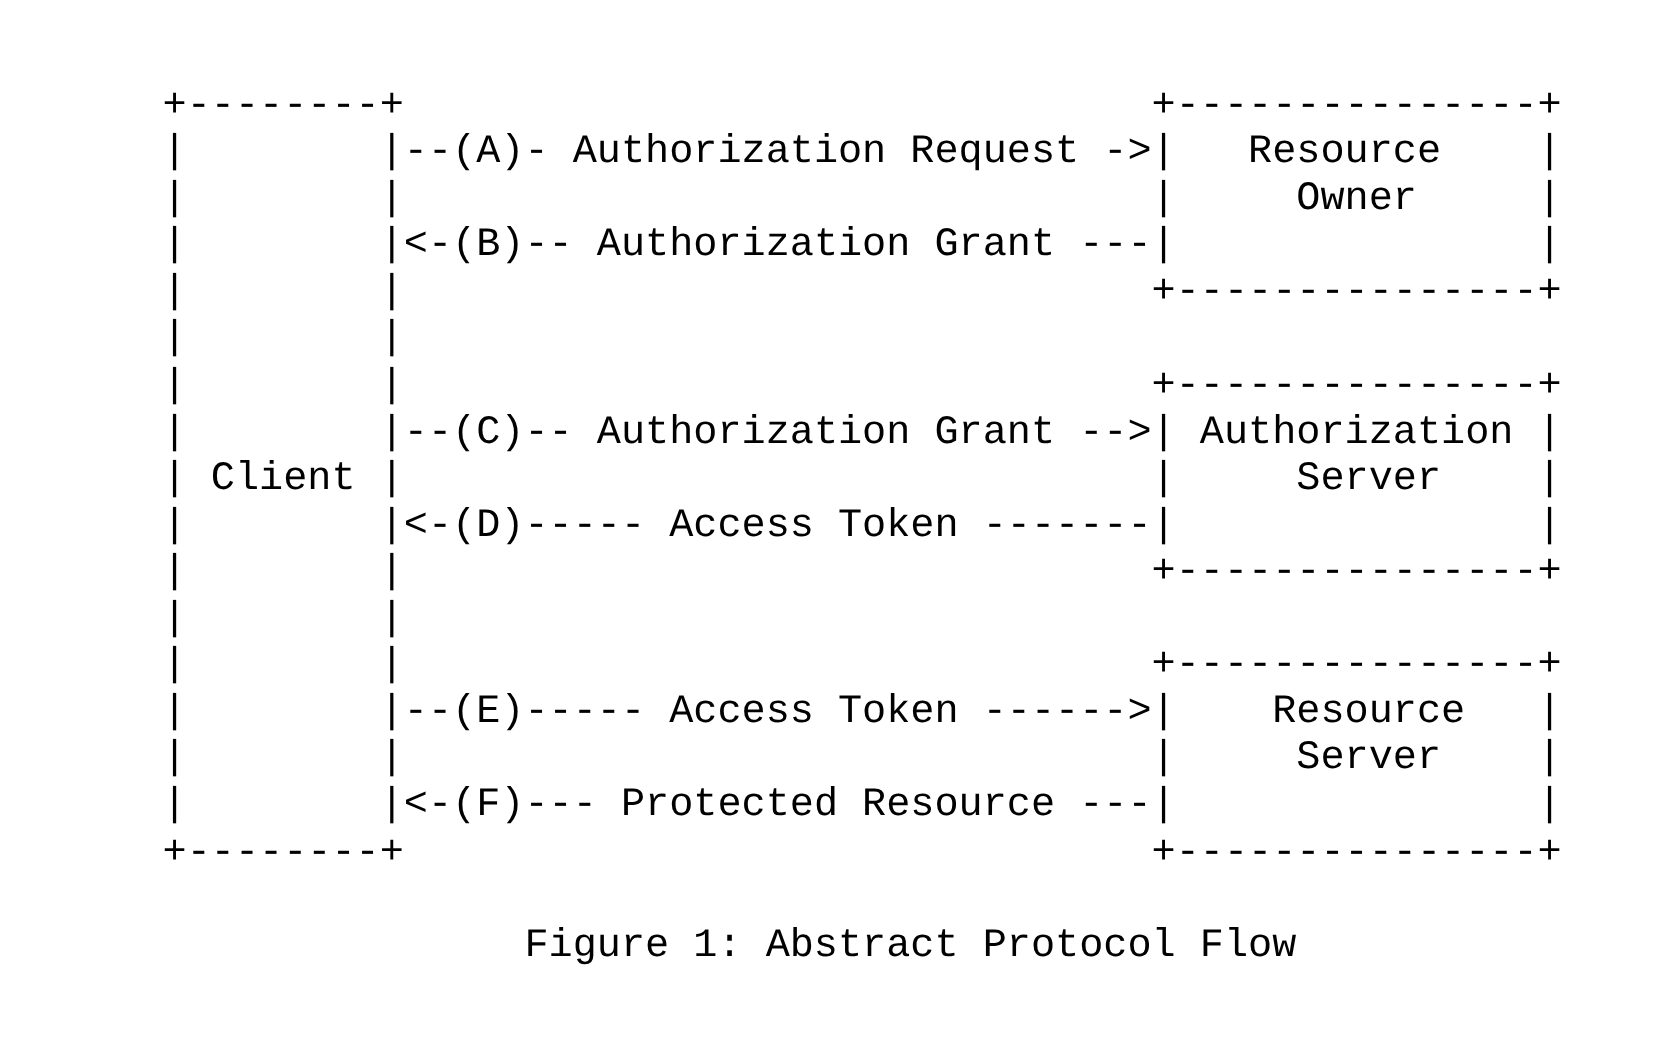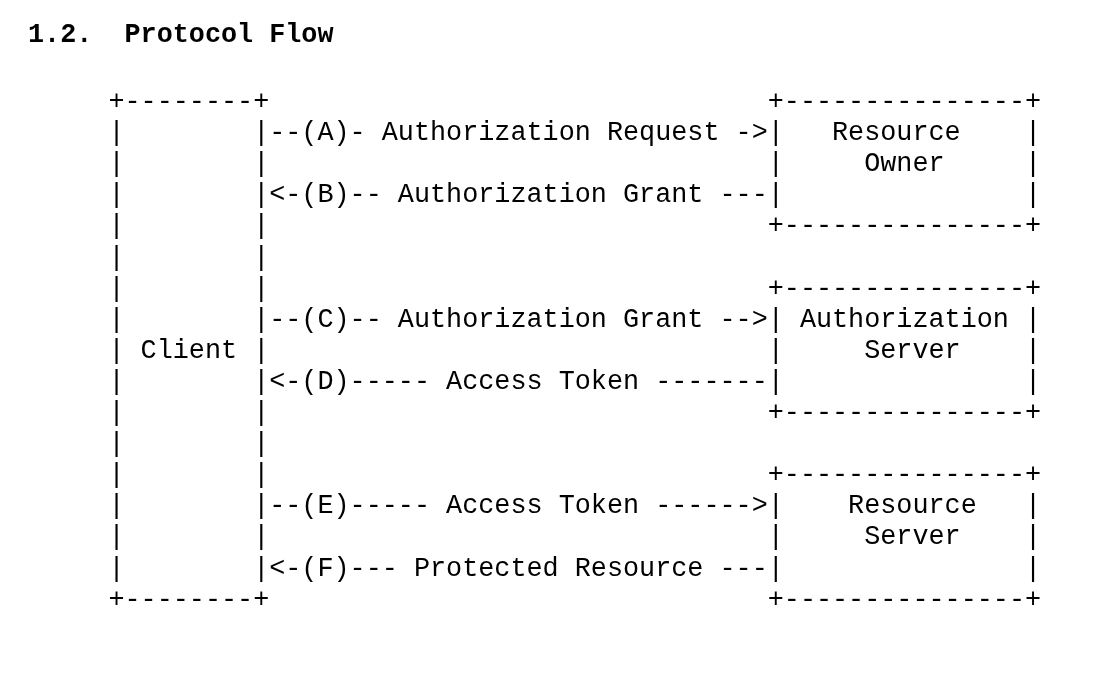--- a/index.html
+++ b/index.html
@@ -38,33 +38,33 @@
     margin: 31px 0 0 20ch;
     font-size: 26.8px;
     line-height: 31.1px;
     white-space: pre;
   }
 </style>
 </head>
 <body>
 
 <div class="page">
-  <h2 class="section-heading"><span>1.2.</span><span class="heading-title">Protocol Flow</span></h2>
 
   <pre class="ascii-art">     +--------+                               +---------------+
      |        |--(A)- Authorization Request -&gt;|   Resource    |
      |        |                               |     Owner     |
      |        |&lt;-(B)-- Authorization Grant ---|               |
      |        |                               +---------------+
      |        |
      |        |                               +---------------+
      |        |--(C)-- Authorization Grant --&gt;| Authorization |
      | Client |                               |     Server    |
      |        |&lt;-(D)----- Access Token -------|               |
      |        |                               +---------------+
      |        |
      |        |                               +---------------+
      |        |--(E)----- Access Token ------&gt;|    Resource   |
      |        |                               |     Server    |
      |        |&lt;-(F)--- Protected Resource ---|               |
      +--------+                               +---------------+</pre>
 
+  <div class="figure-caption">Figure 1: Abstract Protocol Flow</div>
 </div>
 
 </body></html>

